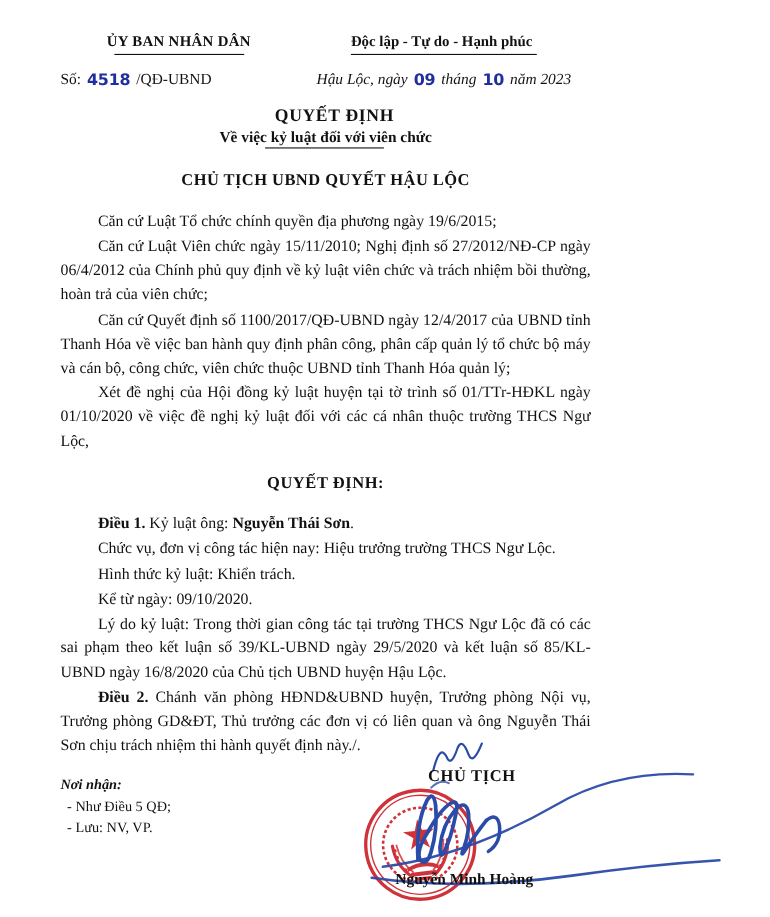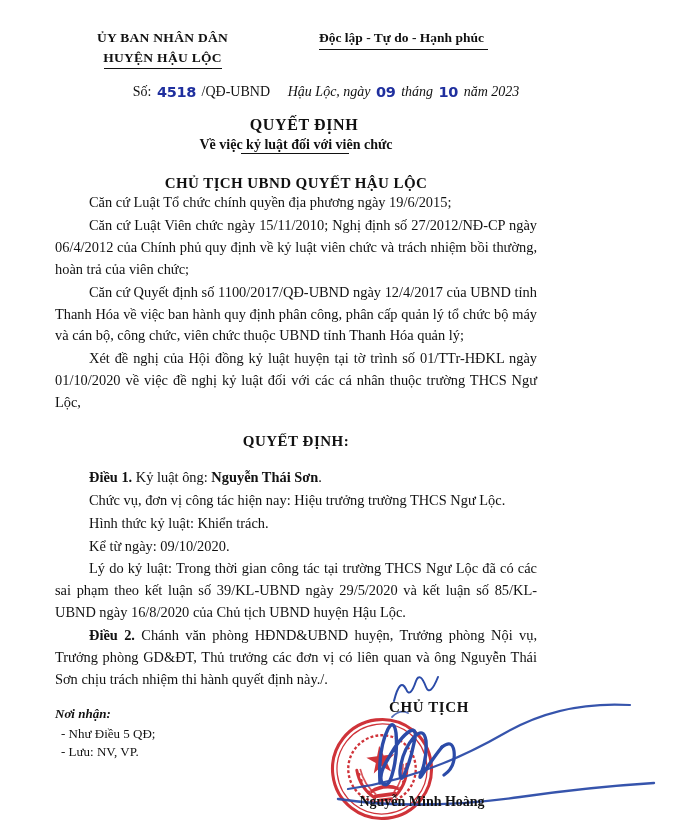--- a/index.html
+++ b/index.html
@@ -74,21 +74,21 @@
   
   .meta-row {
     display: flex;
     align-items: baseline;
     padding: 14px 55px 0 55px;
     box-sizing: border-box;
   }
   .meta-left {
     width: 215px;
     flex: none;
-    text-align: right;
+    text-align: left;
     font-size: 14px;
     white-space: nowrap;
   }
   .meta-right {
     flex: 1;
     text-align: center;
     font-style: italic;
     font-size: 14px;
     white-space: nowrap;
   }
@@ -134,20 +134,21 @@
     font-weight: bold;
     font-size: 15px;
     letter-spacing: 0.4px;
     margin-top: 22px;
   }
 
   
   .body-block {
     padding: 0 55px;
     box-sizing: border-box;
+    margin-top: 18px;
   }
   .para {
     font-size: 14.4px;
     line-height: 1.52;
     text-align: justify;
     text-justify: inter-word;
     text-indent: 34px;
     margin: 0 0 1px 0;
   }
   .decide-word {
@@ -235,21 +236,20 @@
   }
 </style>
 </head>
 <body>
 
 <div class="page">
 
   <div class="doc-header">
     <div class="header-left">
       <div class="org-line">ỦY BAN NHÂN DÂN</div>
-      <div class="org-line">HUYỆN HẬU LỘC</div>
       <div class="rule-short"></div>
     </div>
     <div class="header-right">
       <div class="motto-line">Độc lập - Tự do - Hạnh phúc</div>
     </div>
   </div>
 
   <div class="meta-row">
     <div class="meta-left">
       <span>Số:</span>

